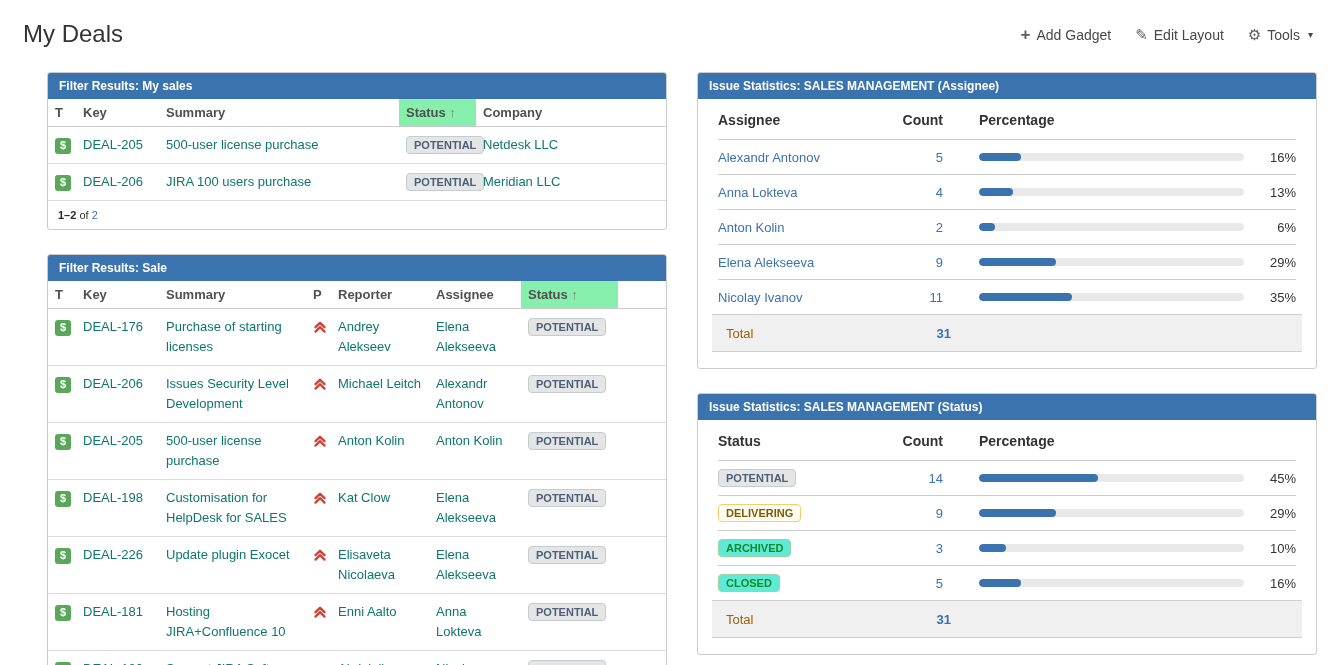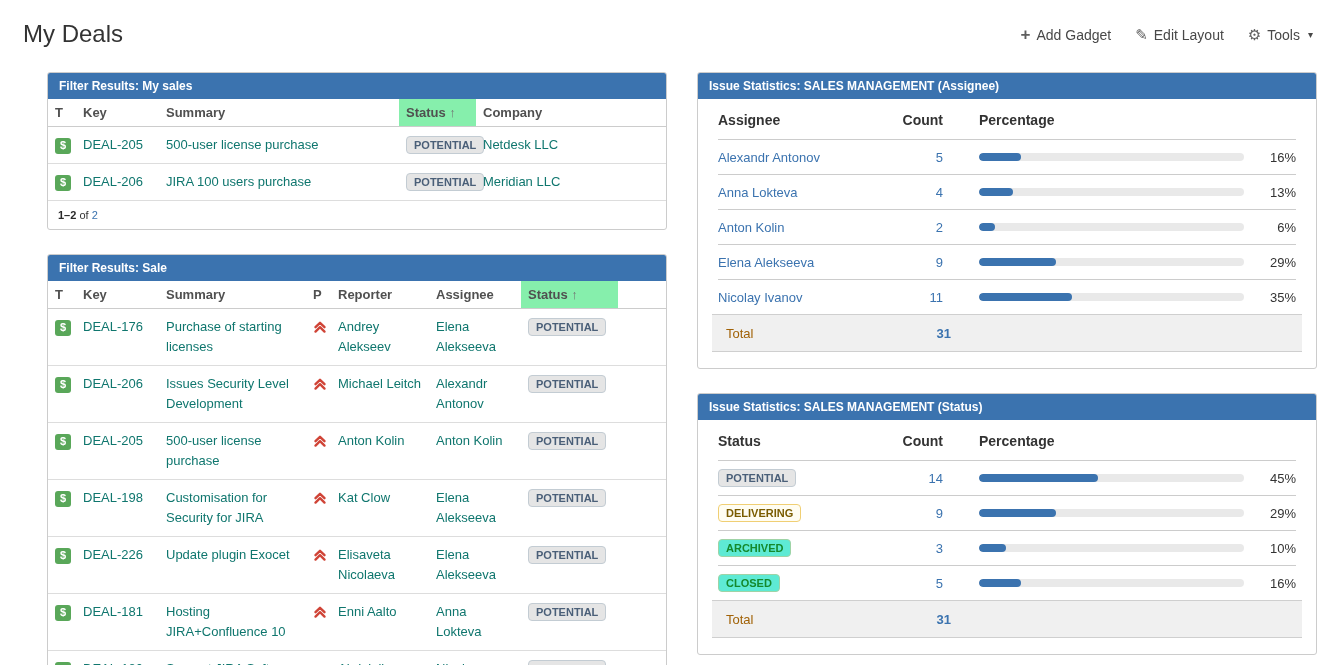--- a/index.html
+++ b/index.html
@@ -235,21 +235,21 @@
     </td>
     <td><a class="lnk">Anton Kolin</a></td>
     <td><a class="lnk">Anton Kolin</a></td>
     <td><span class="lozenge">POTENTIAL</span></td>
     <td class="col-fill"></td>
   </tr>
 
   <tr>
     <td class="first"><span class="type-icon">$</span></td>
     <td><a class="lnk">DEAL-198</a></td>
-    <td><a class="lnk">Customisation for Security for JIRA</a></td>
+    <td><a class="lnk">Customisation for HelpDesk for SALES</a></td>
     <td>
       <svg class="prio-icon" width="14" height="14" viewBox="0 0 14 14">
         <path d="M2.5 7.2 L7 2.8 L11.5 7.2" fill="none" stroke="#d04437" stroke-width="2.4" stroke-linecap="round" stroke-linejoin="round"></path>
         <path d="M2.5 11.6 L7 7.2 L11.5 11.6" fill="none" stroke="#d04437" stroke-width="2.4" stroke-linecap="round" stroke-linejoin="round"></path>
       </svg>
     </td>
     <td><a class="lnk">Kat Clow</a></td>
     <td><a class="lnk">Elena Alekseeva</a></td>
     <td><span class="lozenge">POTENTIAL</span></td>
     <td class="col-fill"></td>

